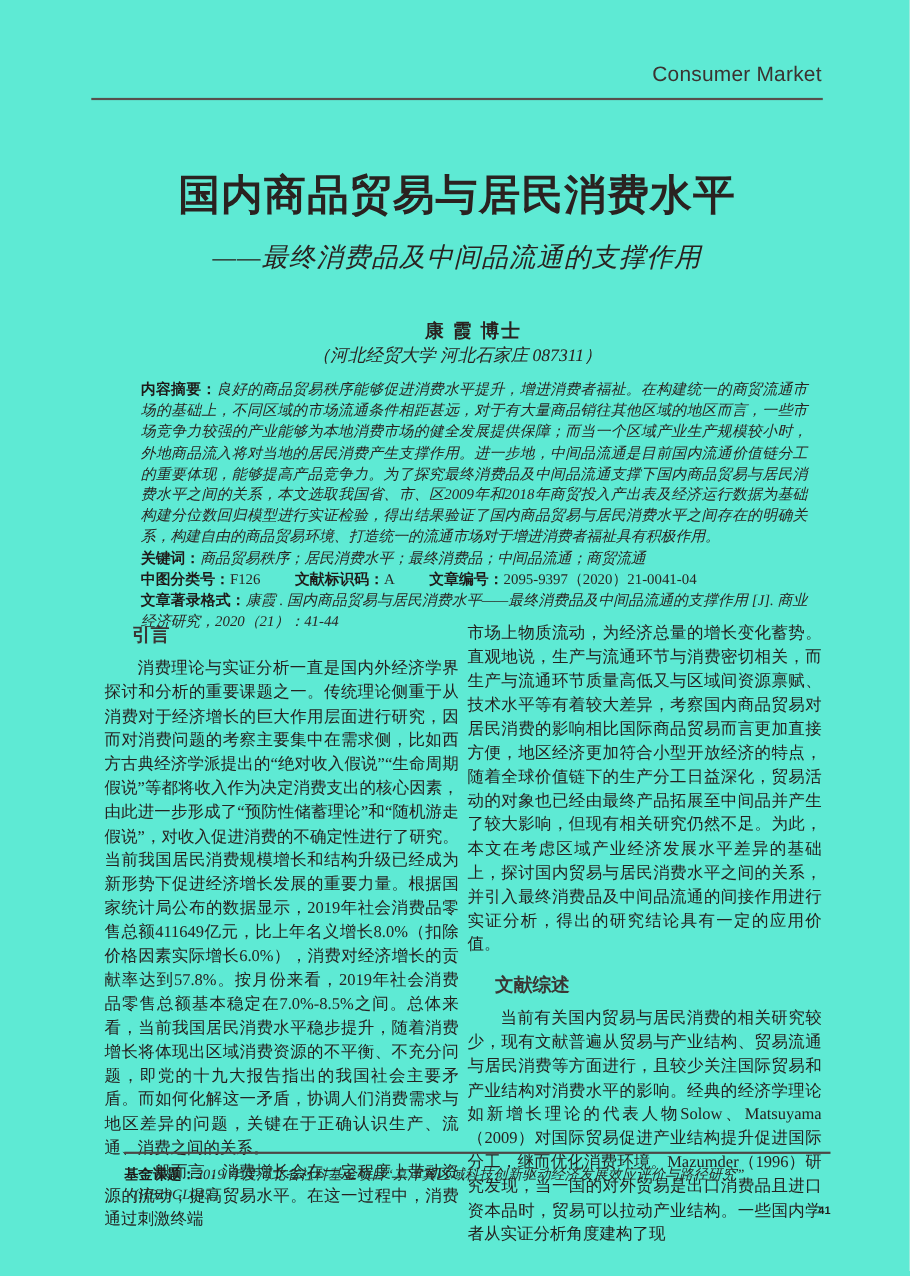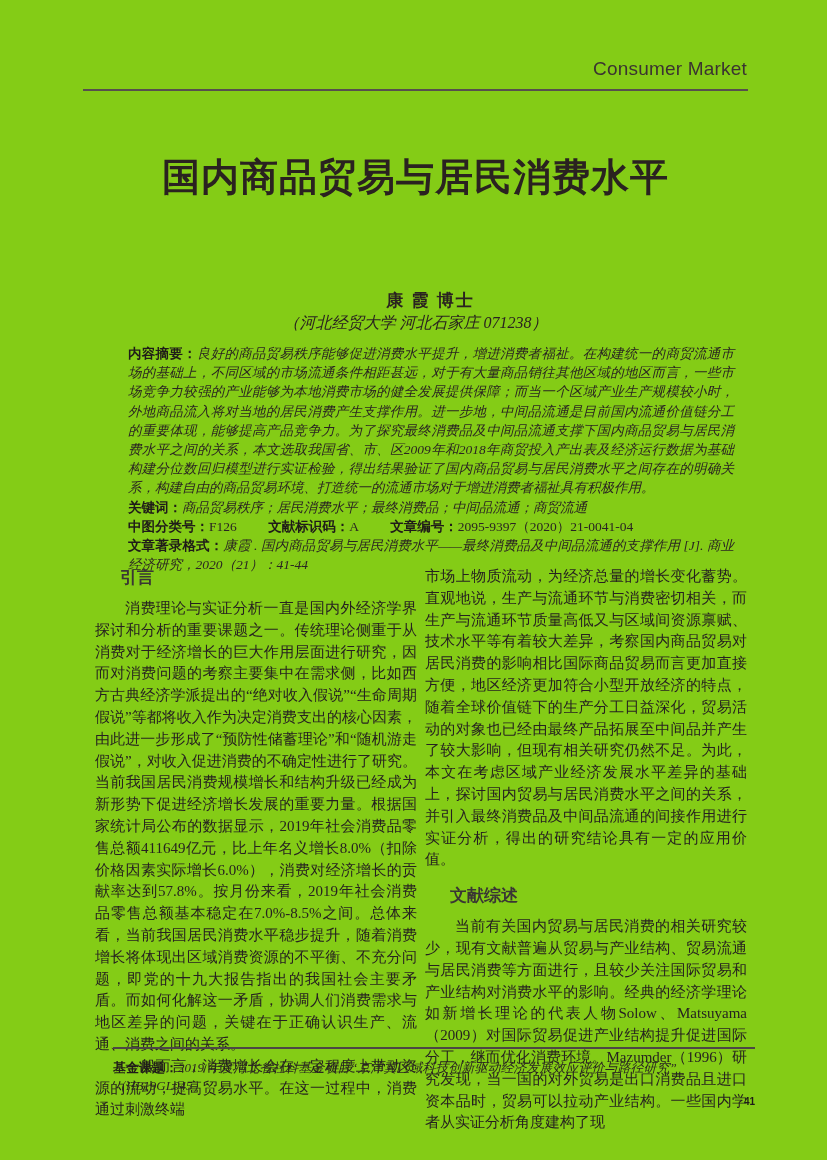--- a/index.html
+++ b/index.html
@@ -1,20 +1,20 @@
 <!DOCTYPE html>
 <html lang="zh"><head>
 <meta charset="utf-8">
 <style>
   * { margin:0; padding:0; box-sizing:border-box; }
   html,body { background:#e9e9e9; }
   .page {
     position:relative;
     width:827px; height:1160px;
-    background:#84cc16;
+    background:#5eead4;
     margin:0 auto;
     font-family:"Liberation Serif","DejaVu Serif",serif;
     color:#262220;
     overflow:hidden;
   }
   
   .header-label {
     position:absolute; top:58px; right:80px;
     font-family:"Liberation Sans","DejaVu Sans",sans-serif;
     font-size:19px; color:#3b3331; letter-spacing:0.2px;
@@ -98,22 +98,23 @@
 </style>
 </head>
 <body>
 
 <div class="page">
 
   <div class="header-label">Consumer Market</div>
   <div class="header-rule"></div>
 
   <h1 class="title">国内商品贸易与居民消费水平</h1>
+  <div class="subtitle">——最终消费品及中间品流通的支撑作用</div>
   <div class="author">康  霞  博士</div>
-  <div class="affiliation">（河北经贸大学   河北石家庄   071238）</div>
+  <div class="affiliation">（河北经贸大学   河北石家庄   087311）</div>
 
   <div class="abstract-box">
     <div>
       <span class="lbl">内容摘要：</span><span>良好的商品贸易秩序能够促进消费水平提升，增进消费者福祉。在构建统一的商贸流通市场的基础上，不同区域的市场流通条件相距甚远，对于有大量商品销往其他区域的地区而言，一些市场竞争力较强的产业能够为本地消费市场的健全发展提供保障；而当一个区域产业生产规模较小时，外地商品流入将对当地的居民消费产生支撑作用。进一步地，中间品流通是目前国内流通价值链分工的重要体现，能够提高产品竞争力。为了探究最终消费品及中间品流通支撑下国内商品贸易与居民消费水平之间的关系，本文选取我国省、市、区2009年和2018年商贸投入产出表及经济运行数据为基础构建分位数回归模型进行实证检验，得出结果验证了国内商品贸易与居民消费水平之间存在的明确关系，构建自由的商品贸易环境、打造统一的流通市场对于增进消费者福祉具有积极作用。</span>
     </div>
     <div>
       <span class="lbl">关键词：</span><span>商品贸易秩序；居民消费水平；最终消费品；中间品流通；商贸流通</span>
     </div>
     <div class="meta-row">
       <span class="pair"><span class="lbl">中图分类号：</span><span class="upright">F126</span></span>

